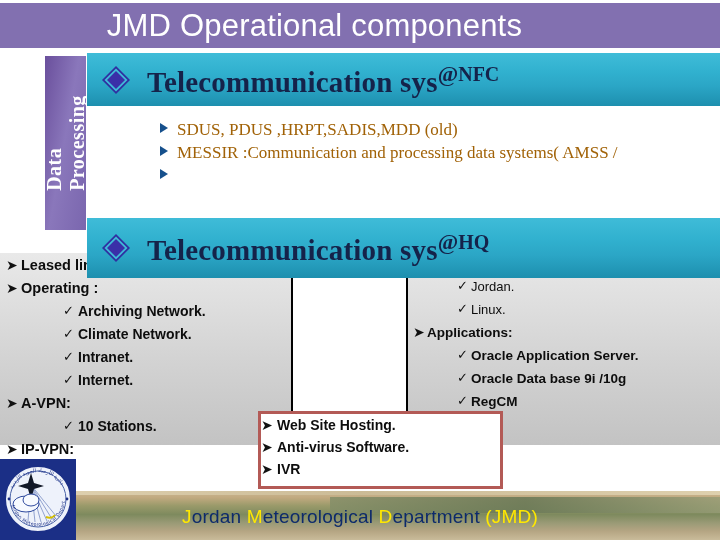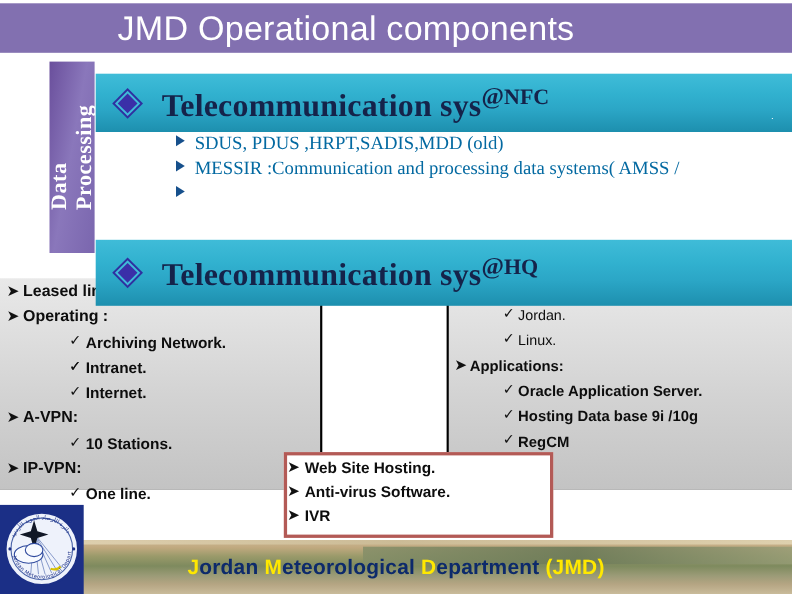--- a/index.html
+++ b/index.html
@@ -39,21 +39,21 @@
     letter-spacing:.5px;
   }
   .side-tab .vtext .l2{display:block;}
 
   
   .banner{
     position:absolute;
     background:linear-gradient(180deg,#3fbcd8 0%,#31b1cf 35%,#2ba6c6 62%,#1d8fae 100%);
     overflow:visible;
   }
-  .banner-1{left:87px;top:67px;width:633px;height:53px;}
+  .banner-1{left:87px;top:53px;width:633px;height:53px;}
   .banner-2{left:87px;top:218px;width:633px;height:60px;padding-left:22px;}
   .diamond{
     position:absolute;left:14px;top:50%;transform:translateY(-50%);
     width:30px;height:30px;
   }
   .diamond svg{display:block;}
   .banner-title{
     position:absolute;left:60px;top:50%;transform:translateY(-50%);
     white-space:nowrap;
     font-family:"Liberation Serif", serif;
@@ -69,21 +69,21 @@
   .banner-title .at{font-size:22px;}
   .tiny-mark{
     position:absolute;left:701px;top:103px;width:5px;height:5px;
     color:#ffffff;font-size:9px;line-height:5px;
   }
 
   
   .serif-block{
     position:absolute;left:160px;top:118px;width:555px;
     font-family:"Liberation Serif", serif;
-    font-size:17px;color:#0369a1;line-height:23px;
+    font-size:17px;color:#a16207;line-height:23px;
   }
   .serif-line{position:relative;padding-left:17px;white-space:normal;}
   .serif-line .tri{
     position:absolute;left:0;top:5px;
     width:0;height:0;
     border-left:8px solid #16508c;
     border-top:5px solid transparent;
     border-bottom:5px solid transparent;
   }
   .serif-cont{padding-left:17px;}
@@ -152,21 +152,21 @@
     position:absolute;left:0;top:0;width:720px;height:4px;
     background:linear-gradient(90deg,#e2d4b4,#cbbb96,#ded0ae);
   }
   .footer-photo .band2{
     position:absolute;left:330px;top:6px;width:390px;height:16px;
     background:linear-gradient(90deg,rgba(132,142,104,.85),rgba(108,122,88,.9),rgba(150,156,118,.8));
   }
   .footer-text{
     position:absolute;left:0;top:505px;width:720px;text-align:center;
     font-family:"Liberation Sans", sans-serif;
-    font-weight:bold;font-size:19px;line-height:24px;
+    font-weight:normal;font-size:19px;line-height:24px;
     color:#0d2a6b;
     white-space:nowrap;
     letter-spacing:.2px;
     z-index:7;
   }
   .footer-text .hl{color:#ffe800;}
 
   
   .logo{
     position:absolute;left:0px;top:459px;width:76px;height:81px;
@@ -192,36 +192,35 @@
 
   <div class="table-area">
     <div class="col-mid"></div>
   </div>
   <div class="white-strip"></div>
 
   <div class="blist left-list" id="left-list">
       <div class="b-row b-lvl1"><span class="arrow">➤</span><span>Leased line.</span></div>
       <div class="b-row b-lvl1"><span class="arrow">➤</span><span>Operating :</span></div>
       <div class="b-row b-lvl2 big"><span class="check">✓</span><span>Archiving Network.</span></div>
-      <div class="b-row b-lvl2 big"><span class="check">✓</span></div>
+      <div class="b-row b-lvl2 big"><span class="check">✓</span><span>Climate Network.</span></div>
       <div class="b-row b-lvl2 big"><span class="check">✓</span><span>Intranet.</span></div>
       <div class="b-row b-lvl2 big"><span class="check">✓</span><span>Internet.</span></div>
       <div class="b-row b-lvl1"><span class="arrow">➤</span><span>A-VPN:</span></div>
       <div class="b-row b-lvl2 big"><span class="check">✓</span><span>10 Stations.</span></div>
       <div class="b-row b-lvl1"><span class="arrow">➤</span><span>IP-VPN:</span></div>
-      <div class="b-row b-lvl2 big"><span class="check">✓</span><span>One line.</span></div>
     </div>
 
   <div class="blist right-list" id="right-list">
       <div class="b-row b-lvl1 small"><span class="arrow">➤</span><span>Operating systems:</span></div>
       <div class="b-row b-lvl2 small"><span class="check">✓</span><span>Jordan.</span></div>
       <div class="b-row b-lvl2 small"><span class="check">✓</span><span>Linux.</span></div>
       <div class="b-row b-lvl1"><span class="arrow">➤</span><span>Applications:</span></div>
       <div class="b-row b-lvl2 big"><span class="check">✓</span><span>Oracle Application Server.</span></div>
-      <div class="b-row b-lvl2 big"><span class="check">✓</span><span>Hosting Data base 9i /10g</span></div>
+      <div class="b-row b-lvl2 big"><span class="check">✓</span><span>Oracle Data base 9i /10g</span></div>
       <div class="b-row b-lvl2 big"><span class="check">✓</span><span>RegCM</span></div>
       <div class="b-row b-lvl2 big"><span class="check">✓</span><span>R</span></div>
     </div>
 
   <div class="banner banner-1">
     <span class="diamond">
       <svg width="30" height="30" viewBox="0 0 30 30">
         <polygon points="15,1 29,15 15,29 1,15" fill="#2f2fa0"></polygon>
         <polygon points="15,3.5 26.5,15 15,26.5 3.5,15" fill="#3fbcd8"></polygon>
         <polygon points="15,6 24,15 15,24 6,15" fill="#3a2fa8"></polygon>

